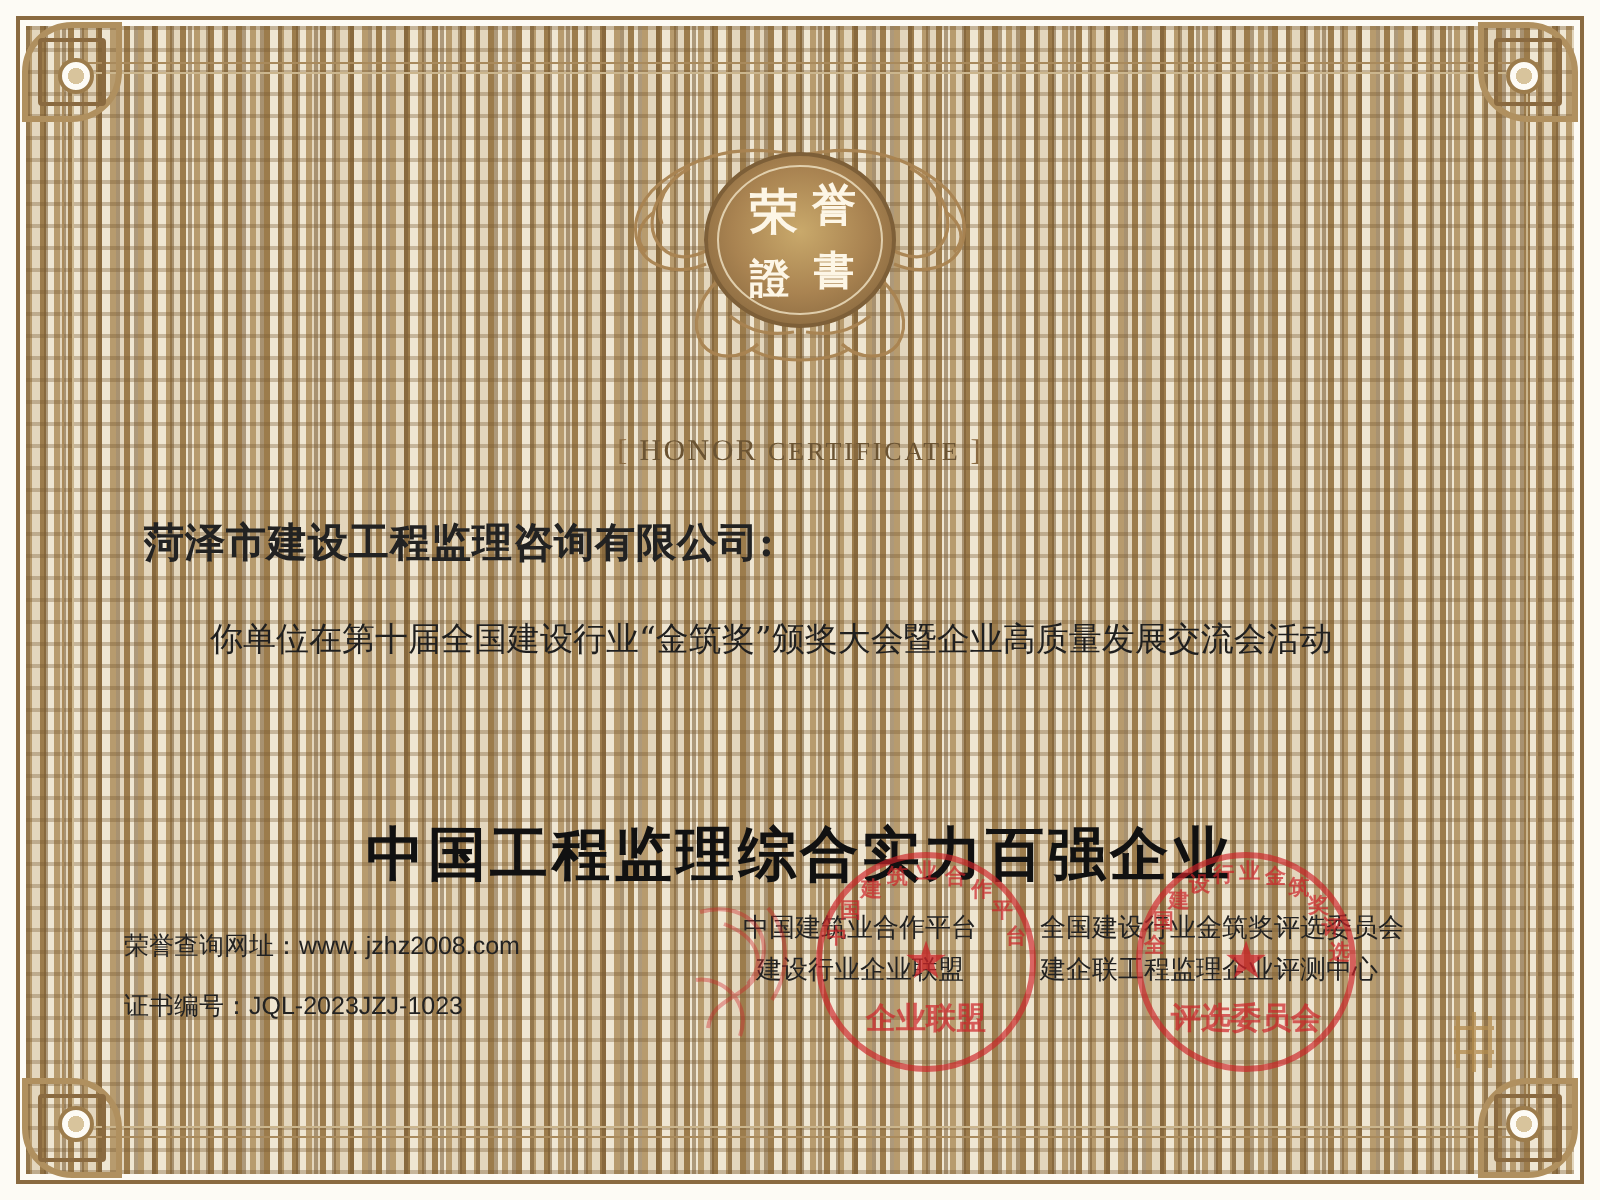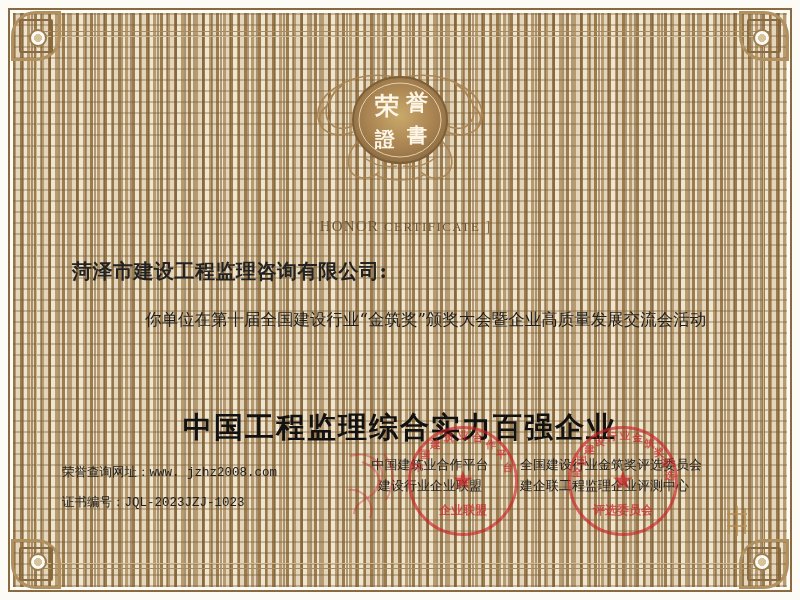--- a/index.html
+++ b/index.html
@@ -173,21 +173,20 @@
   .body-text {
     position: absolute;
     left: 32px;
     right: 28px;
     top: 262px;
     font-size: 16.5px;
     line-height: 36px;
     color: #1f1f1f;
     font-family: "DejaVu Serif", "Liberation Serif", serif;
     text-align: justify;
-    padding-left: 40px;
   }
   .body-text .indent { display: inline-block; width: 33px; }
 
   .award-title {
     position: absolute;
     left: 0;
     right: 0;
     top: 368px;
     text-align: center;
     font-size: 29px;
@@ -205,21 +204,21 @@
     bottom: 18px;
     height: 110px;
   }
   .foot-left {
     position: absolute;
     left: 22px;
     top: 26px;
     font-size: 12.5px;
     color: #222;
     line-height: 30px;
-    font-family: Liberation Mono, monospace;
+    font-family: Liberation Sans, sans-serif;
   }
   .foot-mid {
     position: absolute;
     left: 300px;
     top: 22px;
     width: 180px;
     text-align: center;
     font-size: 13px;
     color: #222;
     line-height: 21px;
@@ -271,21 +270,21 @@
     font-weight: bold;
     transform-origin: 0 0;
     white-space: nowrap;
     font-family: "DejaVu Serif", "Liberation Serif", serif;
   }
   .seal .bottom-tag {
     position: absolute;
     left: 50%;
     bottom: 14px;
     transform: translateX(-50%);
-    font-size: 12px;
+    font-size: 15px;
     font-weight: bold;
     white-space: nowrap;
   }
   .seal-1 { left: 368px; bottom: 6px; }
   .seal-2 { left: 528px; bottom: 6px; }
 
   .seal-scribble {
     position: absolute;
     left: 300px;
     bottom: 8px;

